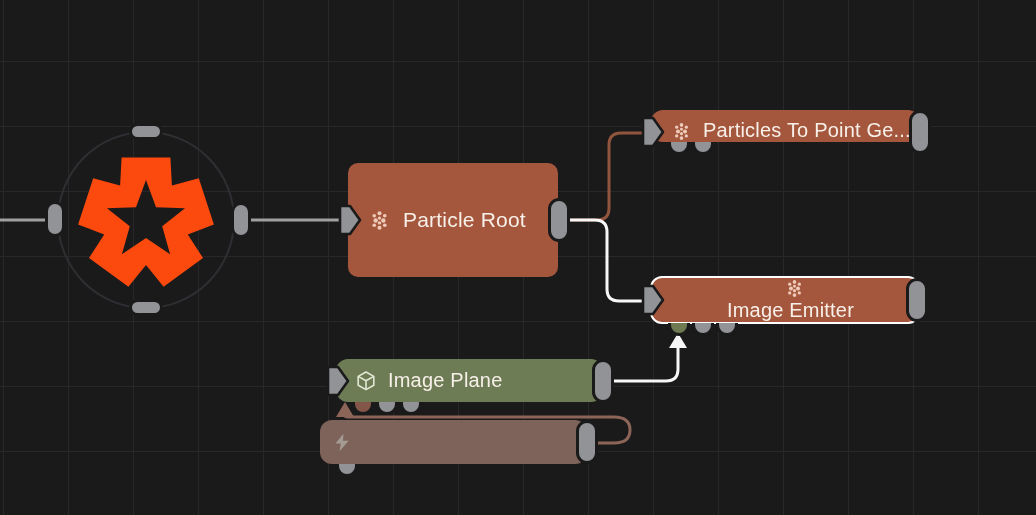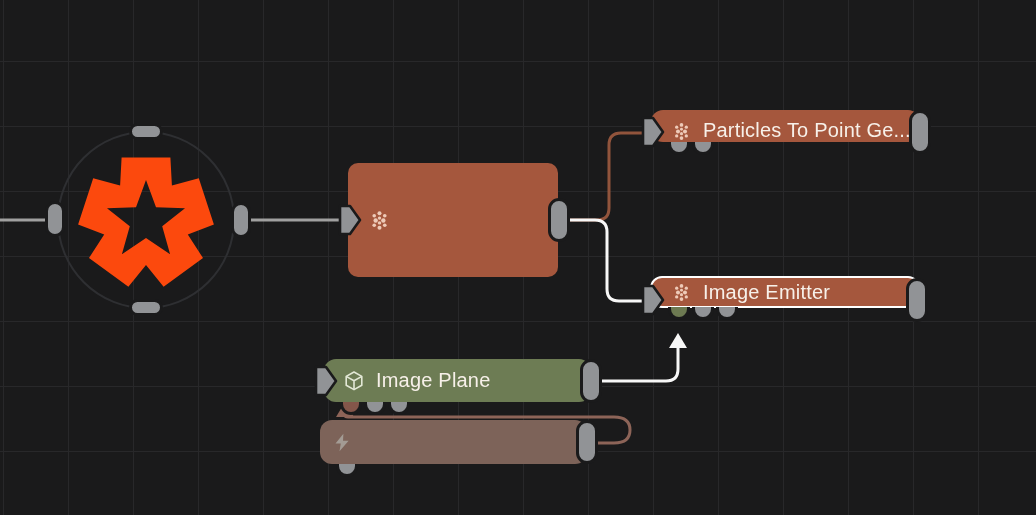--- a/index.html
+++ b/index.html
@@ -43,22 +43,22 @@
     background:#919396;box-sizing:border-box;z-index:1;
   }
   #hub{position:absolute;left:0;top:0;width:300px;height:440px;z-index:2;}
   #hub-ring{
     position:absolute;left:57px;top:131px;width:178px;height:178px;
     border:2px solid #2e2f32;border-radius:50%;box-sizing:border-box;
   }
   #hub-logo{position:absolute;left:71px;top:146px;}
   #node-particle-root{left:348px;top:163px;width:210px;height:114px;border-radius:10px;font-size:21px;}
   #node-particles-to-point{left:651px;top:110px;width:269px;height:32px;font-size:20px;align-items:flex-end;}
-  #node-image-emitter{left:650px;top:276px;width:270px;height:32px;font-size:20px;border:2px solid #fff;box-sizing:border-box;}
-  #node-image-plane{left:324px;top:359px;width:267px;height:43px;font-size:20px;}
+  #node-image-emitter{left:650px;top:276px;width:270px;height:48px;font-size:20px;border:2px solid #fff;box-sizing:border-box;flex-direction:column;}
+  #node-image-plane{left:336px;top:359px;width:267px;height:43px;font-size:20px;}
   #node-tiles{left:320px;top:420px;width:267px;height:44px;font-size:20px;}
 </style>
 </head>
 <body>
 
 <div id="grid"></div>
 
 <svg id="wires" width="1036" height="515" viewBox="0 0 1036 515">
   <path d="M 0 220 H 47" fill="none" stroke-width="3" stroke="#a0a0a0"></path>
   <path d="M 250 220 H 340" fill="none" stroke-width="3" stroke="#a0a0a0"></path>
@@ -96,20 +96,21 @@
         <circle cx="17.5" cy="7" r="1.9"></circle>
       <circle cx="12" cy="9.5" r="1.7"></circle>
         <circle cx="8" cy="12" r="2.3"></circle>
         <circle cx="16" cy="12" r="2.3"></circle>
       <circle cx="12" cy="14.5" r="1.8"></circle>
         <circle cx="6.5" cy="17" r="1.9"></circle>
         <circle cx="17.5" cy="17" r="1.9"></circle>
       <circle cx="12" cy="19.5" r="2.1"></circle>
     </svg>
   </span>
+  <span class="label" style="margin-left:12px;">Particle Root</span>
   <div class="pill-v" style="right:-12px;top:35px;"></div>
 </div>
 
 <div class="node" id="node-particles-to-point" style="background: rgb(165, 87, 61);">
   <svg class="in-arrow" style="left:-11px;top:4px;" width="26" height="36" viewBox="0 0 26 36">
     <path d="M3 4 L13 4 L23 18 L13 32 L3 32 Z" fill="#919396" stroke="#1a1a1b" stroke-width="2.6" stroke-linejoin="round"></path>
   </svg>
   <span class="nicon" style="margin-left:20px;">
     <svg width="21" height="21" viewBox="0 0 24 24" fill="#eecab8">
       <circle cx="12" cy="4.5" r="2.1"></circle>

